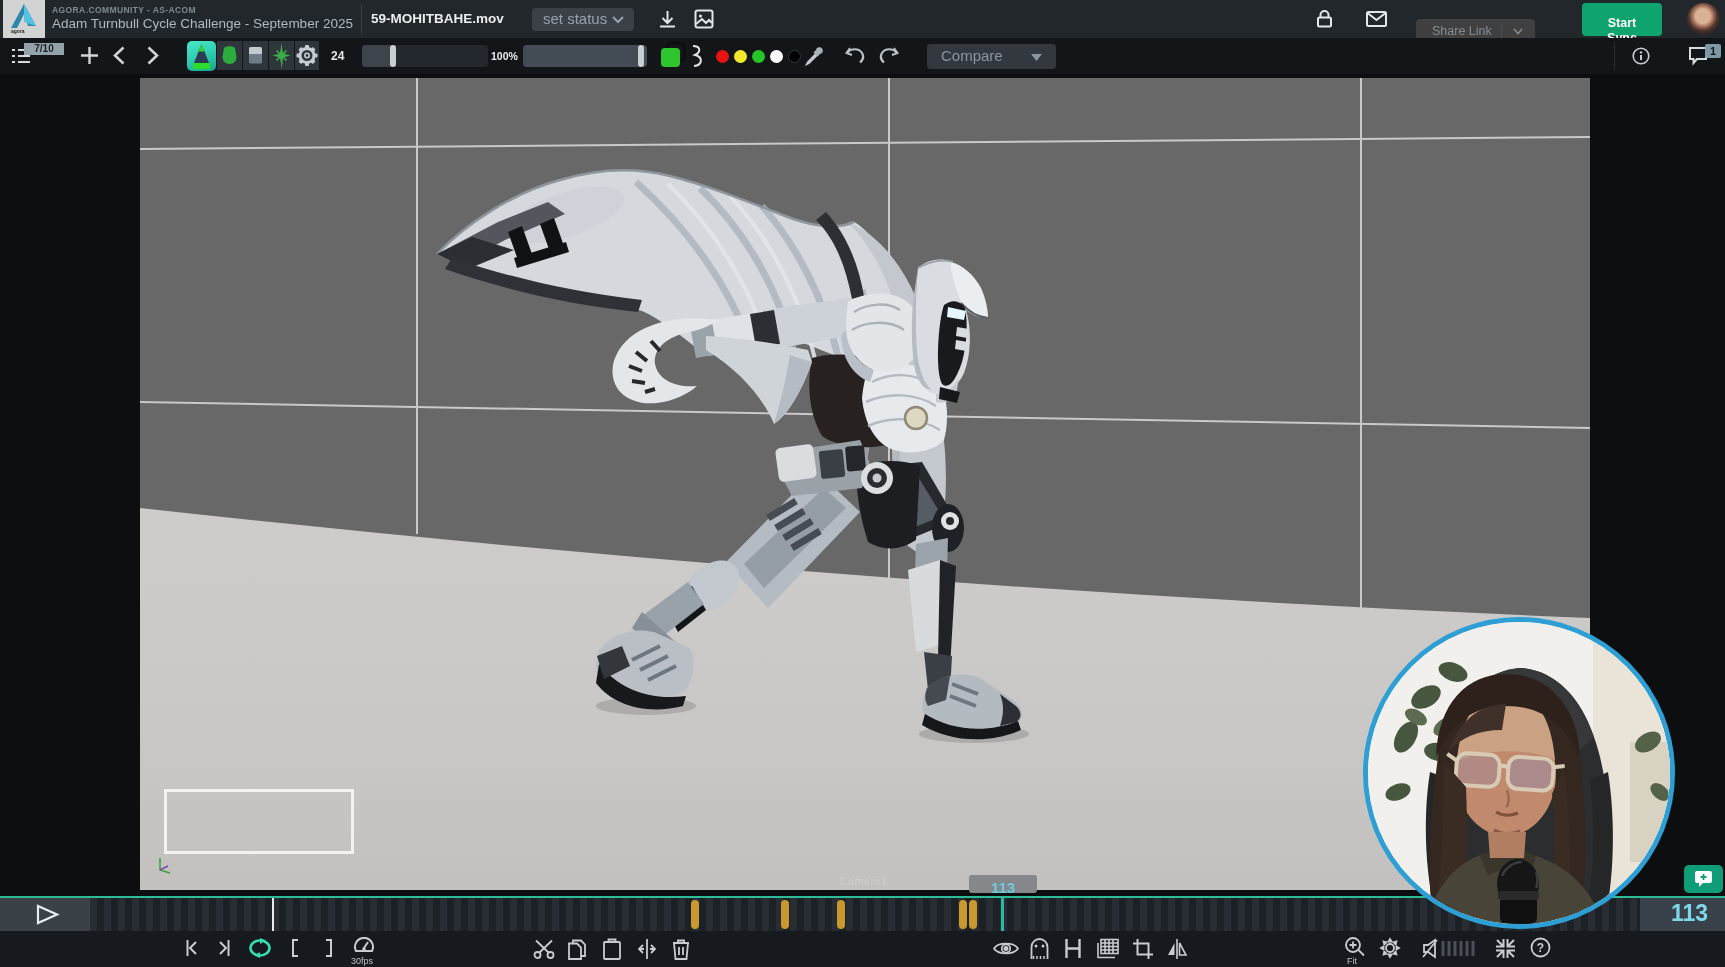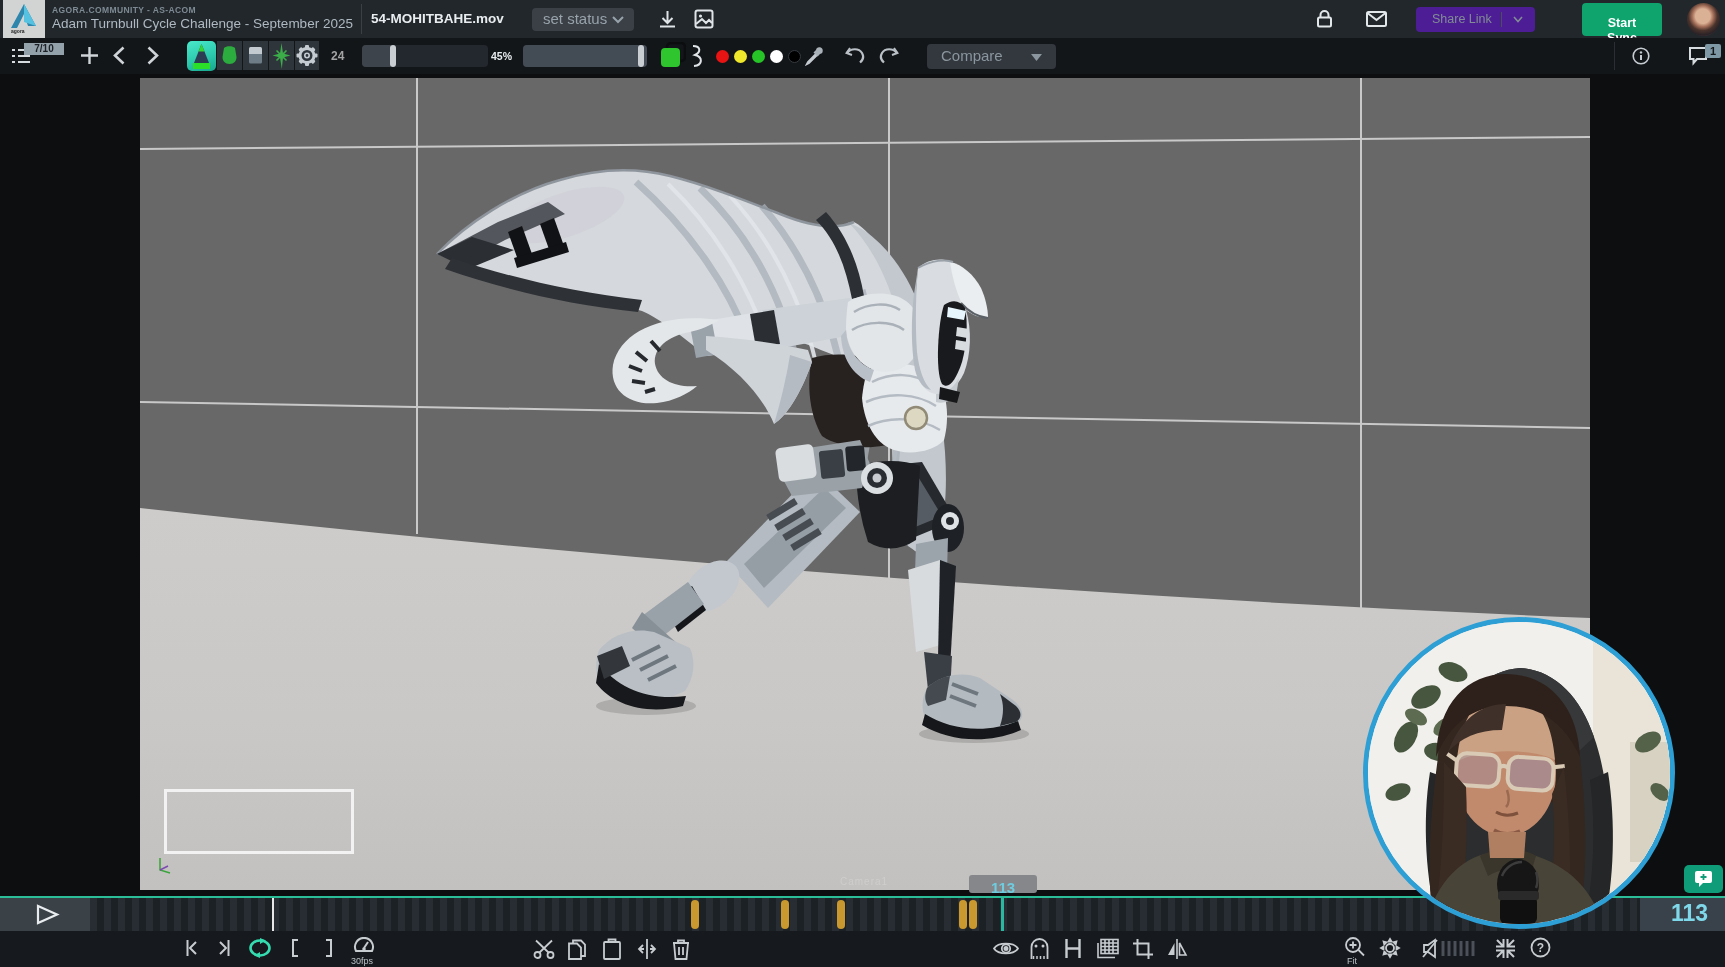--- a/index.html
+++ b/index.html
@@ -8,29 +8,29 @@
 .abs { position:absolute; }
 
 
 #topbar { position:absolute; top:0; left:0; width:1725px; height:38px; background:#22272b; }
 #logo { position:absolute; left:3px; top:0; width:42px; height:38px; background:#d2d4d4; }
 #crumb { position:absolute; left:52px; top:5px; font-size:8.5px; font-weight:bold; color:#7d8a93; letter-spacing:0.4px; }
 #title { position:absolute; left:52px; top:16px; font-size:13.5px; color:#aeb9c1; }
 .vdiv { position:absolute; width:1px; background:#3a4046; }
 #fname { position:absolute; left:371px; top:11px; font-size:13.5px; font-weight:bold; color:#e9edf0; }
 #setstatus { position:absolute; left:532px; top:8px; width:102px; height:23px; background:#3a4046; border-radius:4px; color:#98a2aa; font-size:15px; line-height:22px; padding-left:11px; }
-#sharelink { position:absolute; left:1416px; top:7px; width:119px; height:25px; background:#4c1d95; border-radius:4px; color:#828c94; font-size:12.5px; line-height:24px; }
+#sharelink { position:absolute; left:1416px; top:19px; width:119px; height:25px; background:#404040; border-radius:4px; color:#828c94; font-size:12.5px; line-height:24px; }
 #startsync { position:absolute; left:1582px; top:3px; width:80px; height:33px; background:#0fa36e; border-radius:4px; color:#fff; font-size:12.5px; font-weight:bold; text-align:center; line-height:15px; padding-top:13px; }
 #avatar { position:absolute; left:1687px; top:3px; width:33px; height:33px; border-radius:50%; background:radial-gradient(circle at 48% 40%, #dbb195 0 28%, #a5705a 40%, #4a332c 55%, #2a2226 72%, #5c4150 88%, #3a2e34 100%); }
 
 
 #toolbar { position:absolute; top:38px; left:0; width:1725px; height:36px; background:#131619; }
 .tbtn { position:absolute; top:3px; width:25px; height:29px; background:#2e353b; }
 #badge710 { position:absolute; left:24px; top:5px; width:40px; height:12px; background:#93a1ab; border-radius:0; color:#1d2227; font-size:10px; font-weight:bold; text-align:center; line-height:12px; }
-#num24 { position:absolute; left:331px; top:11px; font-size:12px; font-weight:bold; color:#a3a3a3; }
+#num24 { position:absolute; left:331px; top:11px; font-size:12px; font-weight:bold; color:#e5e5e5; }
 #pct100 { position:absolute; left:491px; top:12px; font-size:10.5px; font-weight:bold; color:#e8ecef; }
 .slider { position:absolute; top:7px; height:22px; border-radius:4px; background:#23282e; overflow:hidden; }
 .sfill { position:absolute; top:0; left:0; height:22px; background:#3d444c; }
 .shandle { position:absolute; top:0; width:6px; height:22px; border-radius:3px; background:#c9ced2; }
 .dot { position:absolute; top:12px; width:13px; height:13px; border-radius:50%; }
 #compare { position:absolute; left:927px; top:6px; width:129px; height:25px; background:#32383e; border-radius:4px; color:#8b959d; font-size:15px; line-height:24px; padding-left:14px; }
 
 
 #canvas { position:absolute; left:140px; top:78px; width:1450px; height:812px; background:#686868; overflow:hidden; }
 #wmark { position:absolute; left:24px; top:711px; width:190px; height:65px; border:3px solid #f2f2f2; }
@@ -64,21 +64,21 @@
   <div id="logo">
     <svg width="42" height="38" viewBox="0 0 42 38">
       <path d="M21 4 L33 26 L25 26 L21 14 L14 28 L8 28 Z" fill="#2e86ad"></path>
       <path d="M21 4 L33 26 L21 22 Z" fill="#54c2e0"></path>
       <text x="8" y="33" font-size="5" font-weight="bold" fill="#222">agora</text>
     </svg>
   </div>
   <div id="crumb">AGORA.COMMUNITY - AS-ACOM</div>
   <div id="title">Adam Turnbull Cycle Challenge - September 2025</div>
   <div class="vdiv" style="left:361px;top:4px;height:30px;"></div>
-  <div id="fname">54-MOHITBAHE.mov</div>
+  <div id="fname">59-MOHITBAHE.mov</div>
   <div id="setstatus">set status
     <svg width="12" height="8" viewBox="0 0 12 8" style="position:absolute;right:10px;top:8px;">
           <path d="M1 1 L6 6 L11 1" stroke="#98a2aa" stroke-width="2" fill="none"></path>
         </svg>
   </div>
   <svg class="abs" style="left:658px;top:10px;" width="19" height="19" viewBox="0 0 19 19">
         <path d="M9.5 1 V12 M4.5 8 L9.5 13 L14.5 8" stroke="#dfe4e8" stroke-width="2" fill="none"></path>
         <path d="M2 16.5 H17" stroke="#dfe4e8" stroke-width="2"></path>
       </svg>
   <svg class="abs" style="left:694px;top:9px;" width="20" height="20" viewBox="0 0 20 20">
@@ -158,21 +158,21 @@
             <circle r="7" fill="none" stroke="#c6cdd2" stroke-width="3"></circle>
             <circle r="2.2" fill="none" stroke="#c6cdd2" stroke-width="1.6"></circle>
           </g>
         </svg></div>
 
   <div id="num24">24</div>
   <div class="slider" style="left:362px;width:126px;">
         <div class="sfill" style="width:29px;"></div>
         <div class="shandle" style="left:28px;"></div>
       </div>
-  <div id="pct100">45%</div>
+  <div id="pct100">100%</div>
   <div class="slider" style="left:523px;width:124px;">
         <div class="sfill" style="width:124px;background:#434b54;"></div>
         <div class="shandle" style="left:115px;"></div>
       </div>
 
   <svg class="abs" style="left:660px;top:4px;" width="26" height="26" viewBox="0 0 26 26">
         <rect x="7" y="1" width="18" height="18" rx="4" fill="none" stroke="#0b0d0f" stroke-width="2.6"></rect>
         <rect x="1" y="6" width="19" height="19" rx="4" fill="#2ec52e"></rect>
       </svg>
   <svg class="abs" style="left:689px;top:6px;" width="16" height="24" viewBox="0 0 16 24">

